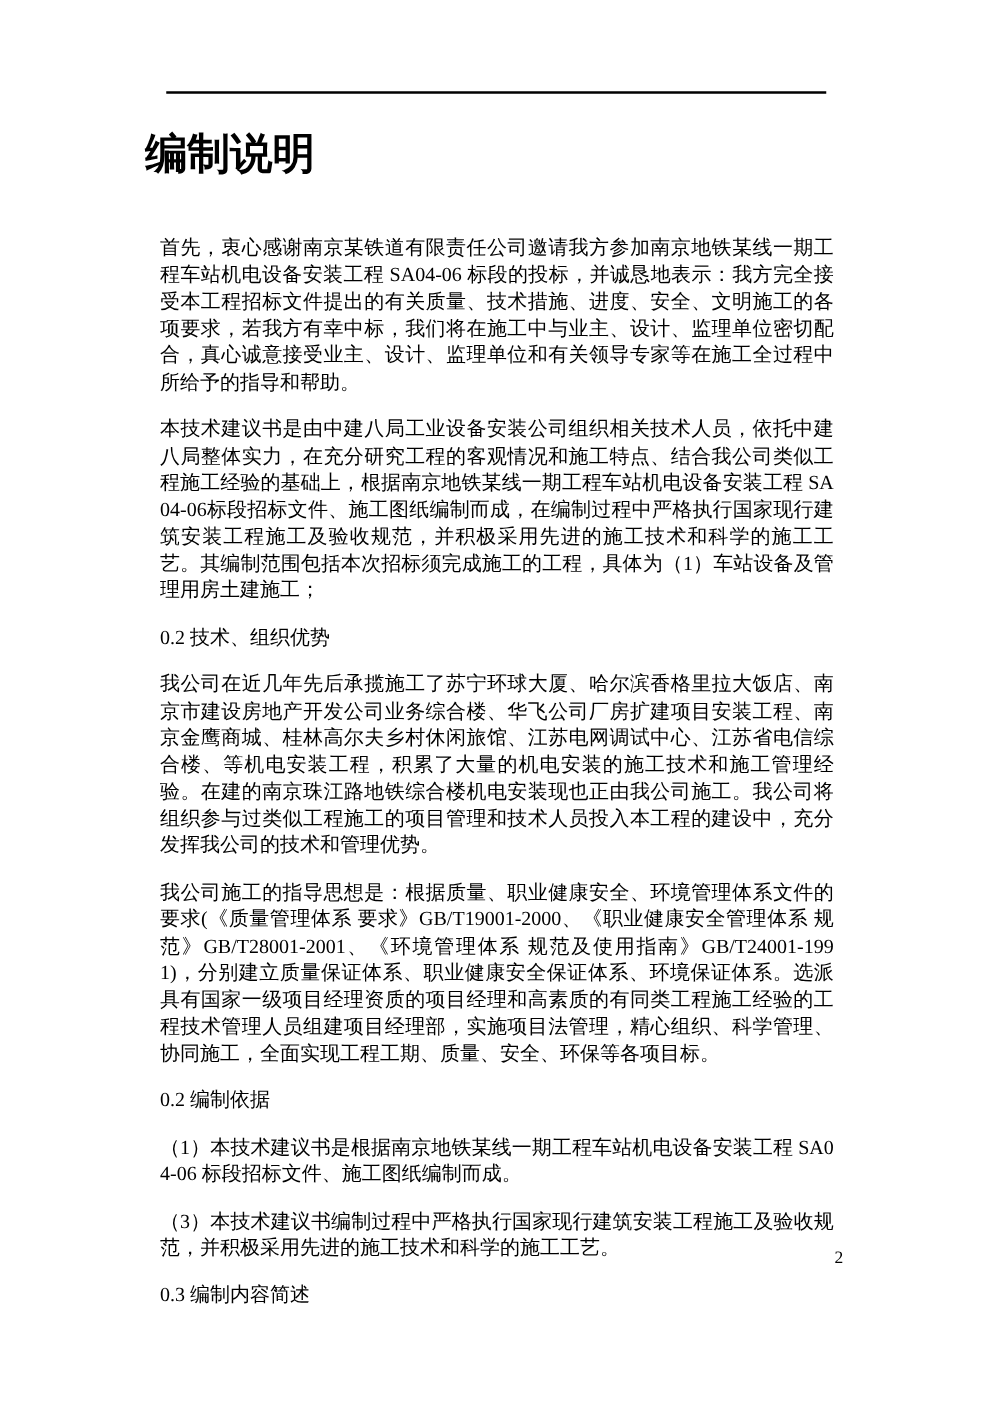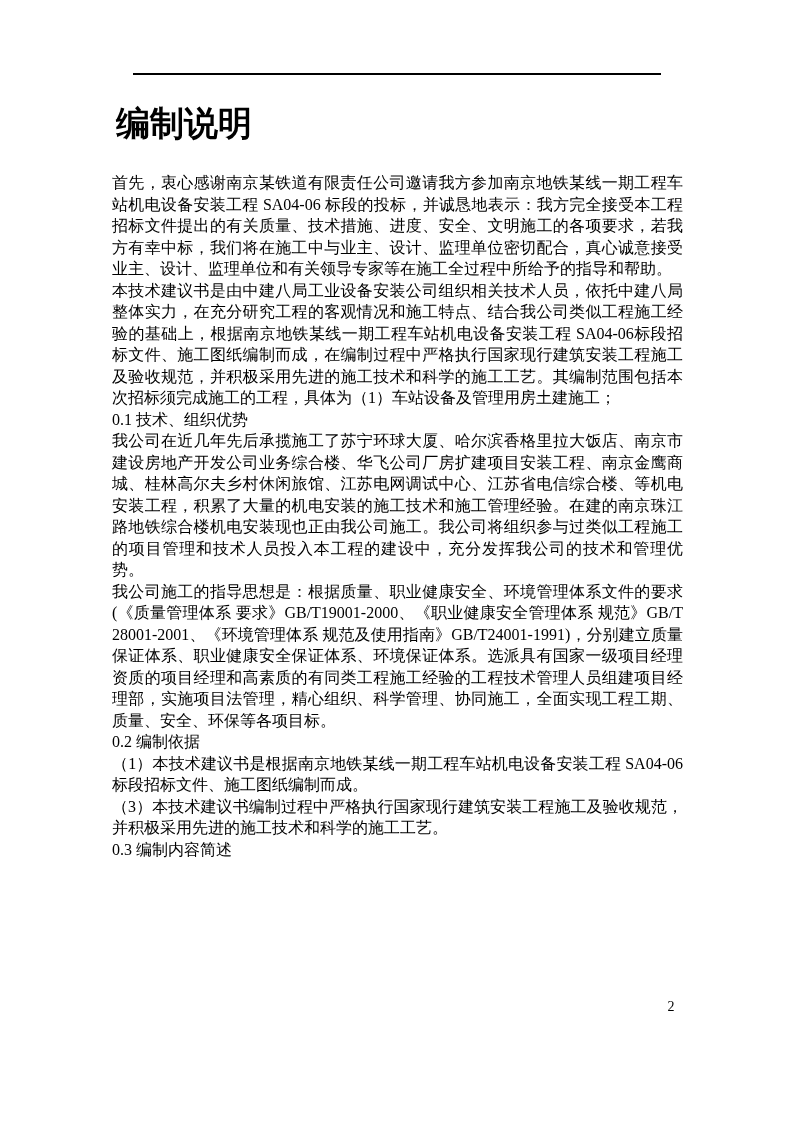--- a/index.html
+++ b/index.html
@@ -36,21 +36,21 @@
     left: 112px;
     top: 172px;
     width: 571px;
     font-family: "Liberation Serif", "DejaVu Serif", serif;
     font-size: 16px;
     line-height: 21.5px;
     color: #000000;
     text-align: justify;
   }
   .content p {
-    margin: 0;
+    margin: 16px;
     word-break: break-all;
   }
   .page-number {
     position: absolute;
     left: 656px;
     top: 999px;
     width: 30px;
     text-align: center;
     font-family: "Liberation Serif", "DejaVu Serif", serif;
     font-size: 14px;
@@ -62,21 +62,21 @@
 
 <div class="page">
 
   <div class="header-rule"></div>
 
   <h1 class="doc-title">编制说明</h1>
 
   <div class="content">
     <p>首先，衷心感谢南京某铁道有限责任公司邀请我方参加南京地铁某线一期工程车站机电设备安装工程 SA04-06 标段的投标，并诚恳地表示：我方完全接受本工程招标文件提出的有关质量、技术措施、进度、安全、文明施工的各项要求，若我方有幸中标，我们将在施工中与业主、设计、监理单位密切配合，真心诚意接受业主、设计、监理单位和有关领导专家等在施工全过程中所给予的指导和帮助。</p>
     <p>本技术建议书是由中建八局工业设备安装公司组织相关技术人员，依托中建八局整体实力，在充分研究工程的客观情况和施工特点、结合我公司类似工程施工经验的基础上，根据南京地铁某线一期工程车站机电设备安装工程 SA04-06标段招标文件、施工图纸编制而成，在编制过程中严格执行国家现行建筑安装工程施工及验收规范，并积极采用先进的施工技术和科学的施工工艺。其编制范围包括本次招标须完成施工的工程，具体为（1）车站设备及管理用房土建施工；</p>
-    <p>0.1 技术、组织优势</p>
+    <p>0.2 技术、组织优势</p>
     <p>我公司在近几年先后承揽施工了苏宁环球大厦、哈尔滨香格里拉大饭店、南京市建设房地产开发公司业务综合楼、华飞公司厂房扩建项目安装工程、南京金鹰商城、桂林高尔夫乡村休闲旅馆、江苏电网调试中心、江苏省电信综合楼、等机电安装工程，积累了大量的机电安装的施工技术和施工管理经验。在建的南京珠江路地铁综合楼机电安装现也正由我公司施工。我公司将组织参与过类似工程施工的项目管理和技术人员投入本工程的建设中，充分发挥我公司的技术和管理优势。</p>
     <p>我公司施工的指导思想是：根据质量、职业健康安全、环境管理体系文件的要求(《质量管理体系 要求》GB/T19001-2000、《职业健康安全管理体系 规范》GB/T28001-2001、《环境管理体系 规范及使用指南》GB/T24001-1991)，分别建立质量保证体系、职业健康安全保证体系、环境保证体系。选派具有国家一级项目经理资质的项目经理和高素质的有同类工程施工经验的工程技术管理人员组建项目经理部，实施项目法管理，精心组织、科学管理、协同施工，全面实现工程工期、质量、安全、环保等各项目标。</p>
     <p>0.2 编制依据</p>
     <p>（1）本技术建议书是根据南京地铁某线一期工程车站机电设备安装工程 SA04-06 标段招标文件、施工图纸编制而成。</p>
     <p>（3）本技术建议书编制过程中严格执行国家现行建筑安装工程施工及验收规范，并积极采用先进的施工技术和科学的施工工艺。</p>
     <p>0.3 编制内容简述</p>
   </div>
 
   <div class="page-number">2</div>
 

